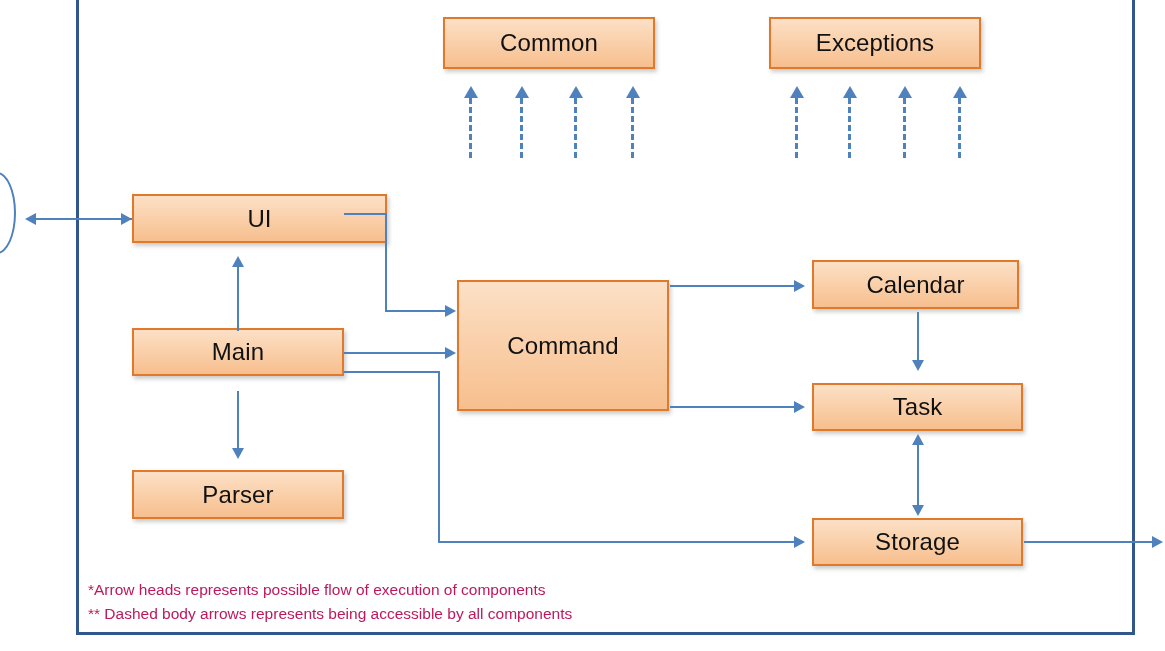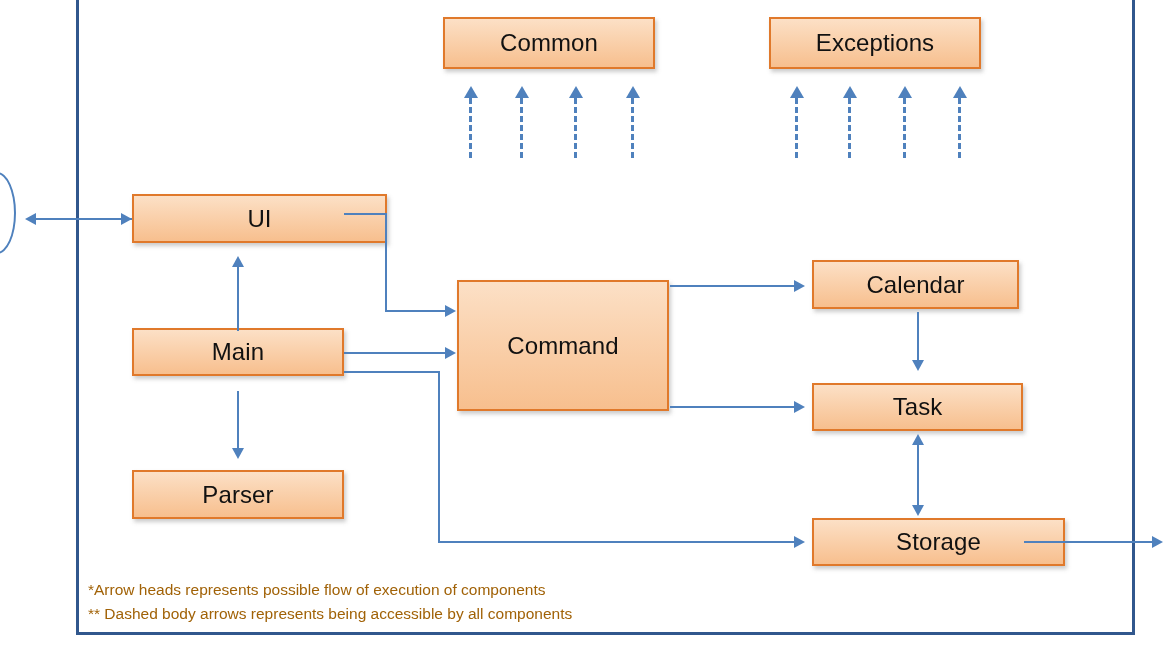--- a/index.html
+++ b/index.html
@@ -107,21 +107,21 @@
     border: 2px solid #4F81BD;
     border-radius: 50%;
     background: transparent;
   }
 
   
   .notes {
     position: absolute;
     left: 88px;
     top: 578px;
-    color: #a16207;
+    color: #be185d;
     font-size: 15.5px;
     line-height: 1.52;
   }
   .notes div { white-space: nowrap; }
 </style>
 </head>
 <body>
 
 <div id="canvas">
 
@@ -154,21 +154,21 @@
   </div>
 
   <div class="node" style="left:812px; top:260px; width:207px; height:49px;">
     <span>Calendar</span>
   </div>
 
   <div class="node" style="left:812px; top:383px; width:211px; height:48px;">
     <span>Task</span>
   </div>
 
-  <div class="node" style="left:812px; top:518px; width:253px; height:48px;">
+  <div class="node" style="left:812px; top:518px; width:211px; height:48px;">
     <span>Storage</span>
   </div>
 
   <div class="dashline" style="left:469px; top:98px; height:60px;"></div>
   <div class="dash-arrow" style="left:464px; top:86px;"></div>
 
   <div class="dashline" style="left:520px; top:98px; height:60px;"></div>
   <div class="dash-arrow" style="left:515px; top:86px;"></div>
 
   <div class="dashline" style="left:574px; top:98px; height:60px;"></div>

